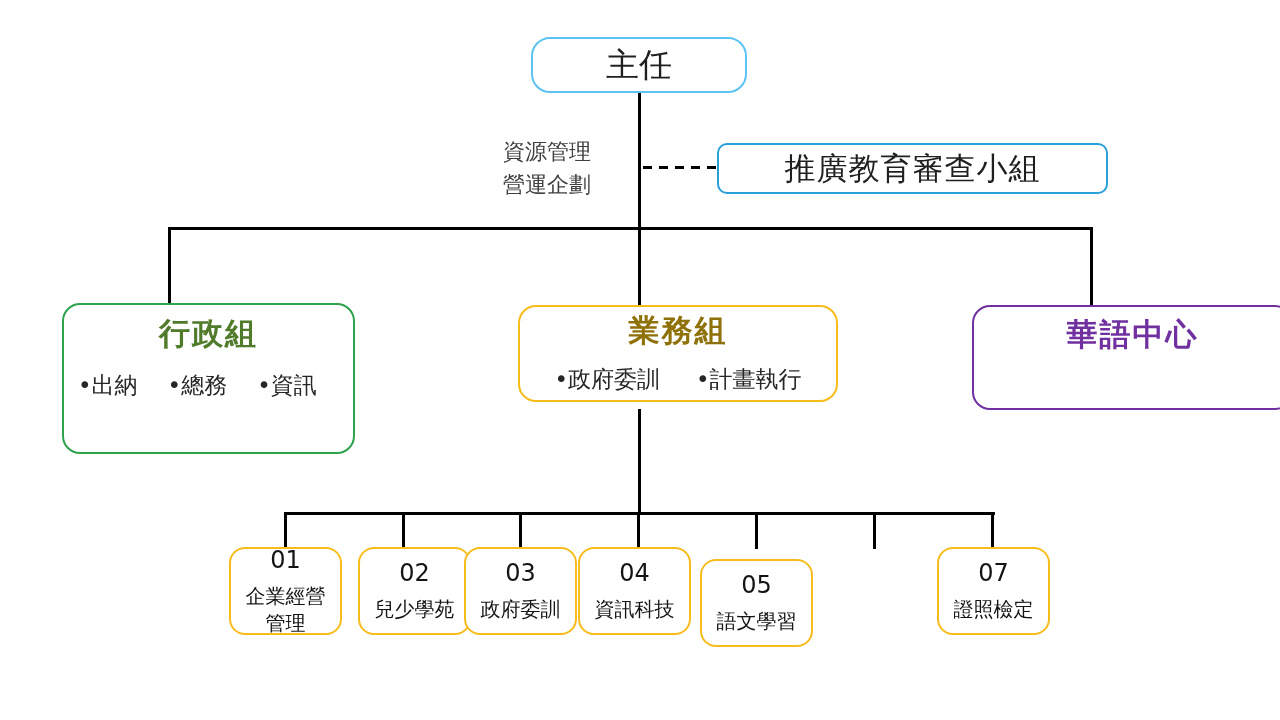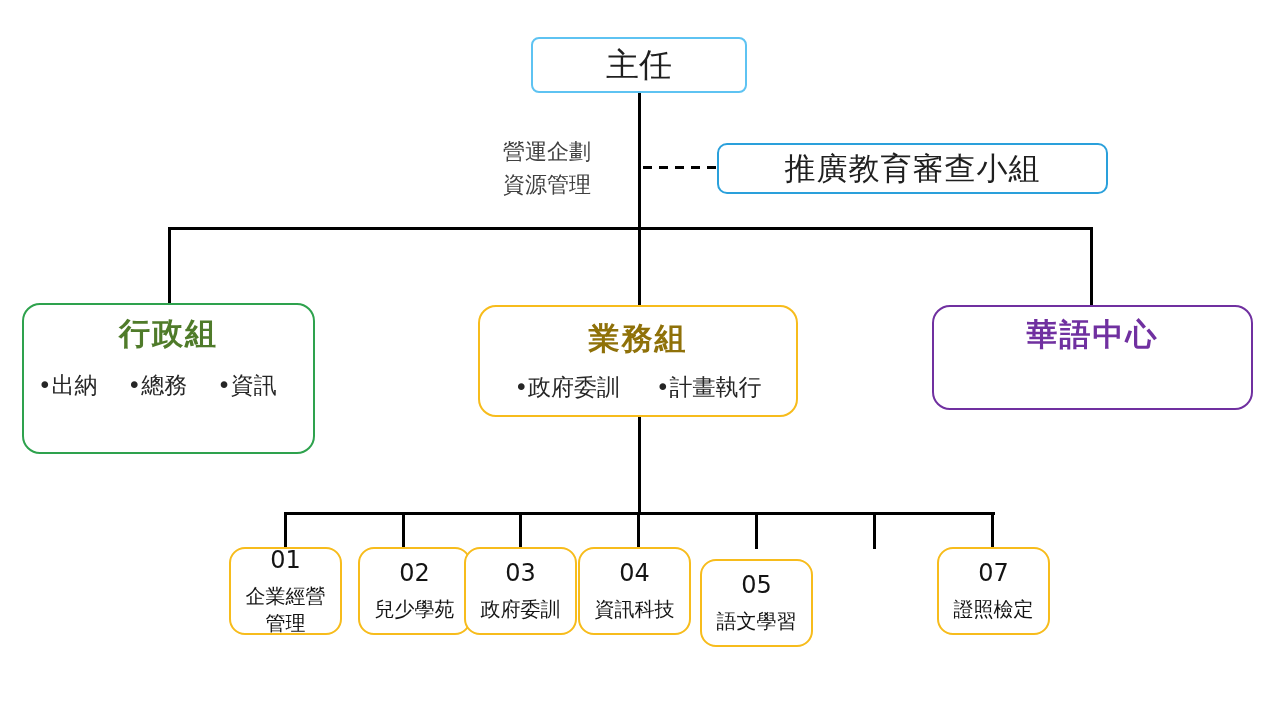--- a/index.html
+++ b/index.html
@@ -13,43 +13,43 @@
   .dashed-line {
     position:absolute; height:3px;
     background:repeating-linear-gradient(90deg,#000 0 9px,transparent 9px 16px);
   }
   .node {
     position:absolute; background:#ffffff; border-style:solid; border-width:2.5px;
   }
   
   .node-director {
     left:531px; top:37px; width:216px; height:56px;
-    border-color:#5ec3f2; border-radius:8px;
+    border-color:#5ec3f2; border-radius:19px;
     display:flex; align-items:center; justify-content:center;
     font-size:33px; color:#1f1f1f;
   }
   
   .staff-label {
     position:absolute; left:503px; top:135px; width:122px;
     font-size:22px; line-height:33px; color:#404040; text-align:left;
   }
   .staff-label span { display:block; }
   
   .node-review {
     left:717px; top:143px; width:391px; height:51px;
     border-color:#2aa0db; border-radius:10px;
     display:flex; align-items:center; justify-content:center;
     font-size:31px; color:#1f1f1f; letter-spacing:1px;
   }
   
-  .dept { border-radius:18px; }
+  .dept { border-radius:18px;margin-left:40px; }
   .dept-title { text-align:center; font-size:31px; font-weight:bold; letter-spacing:2px; }
   .node-admin  { left:22px;  top:303px; width:293px; height:151px; border-color:#2ea24d; padding-top:8px; }
   .node-admin .dept-title { color:#4f7b2a; }
-  .node-business { left:478px; top:305px; width:320px; height:112px; border-color:#f7bc1c; padding-top:11px; }
+  .node-business { left:478px; top:305px; width:320px; height:97px; border-color:#f7bc1c; padding-top:3px; }
   .node-business .dept-title { color:#8f7109; }
   .node-chinese { left:932px; top:305px; width:321px; height:105px; border-color:#7030a0; padding-top:7px; }
   .node-chinese .dept-title { color:#7030a0; }
   .bullets { font-size:23px; color:#262626; display:flex; }
   .admin-row1 { margin:12px 0 0 14px; }
   .admin-row2 { margin:15px 0 0 14px; gap:30px; }
   .business-row { margin-top:12px; justify-content:center; gap:36px; }
   
   .program {
     position:absolute; top:547px; width:113px; height:88px;
@@ -81,22 +81,22 @@
   <div class="line" style="left:637px; top:512px; width:3px; height:37px;"></div>
   <div class="line" style="left:755px; top:512px; width:3px; height:37px;"></div>
   <div class="line" style="left:873px; top:512px; width:3px; height:37px;"></div>
   <div class="line" style="left:991px; top:512px; width:3px; height:37px;"></div>
 
   <div class="node node-director">
     <span>主任</span>
   </div>
 
   <div class="staff-label">
+    <span>資源管理</span>
     <span>營運企劃</span>
-    <span>資源管理</span>
   </div>
 
   <div class="node node-review">
     <span>推廣教育審查小組</span>
   </div>
 
   <div class="node dept node-admin">
     <div class="dept-title">行政組</div>
     <div class="bullets admin-row2">
       <span>•出納</span>

